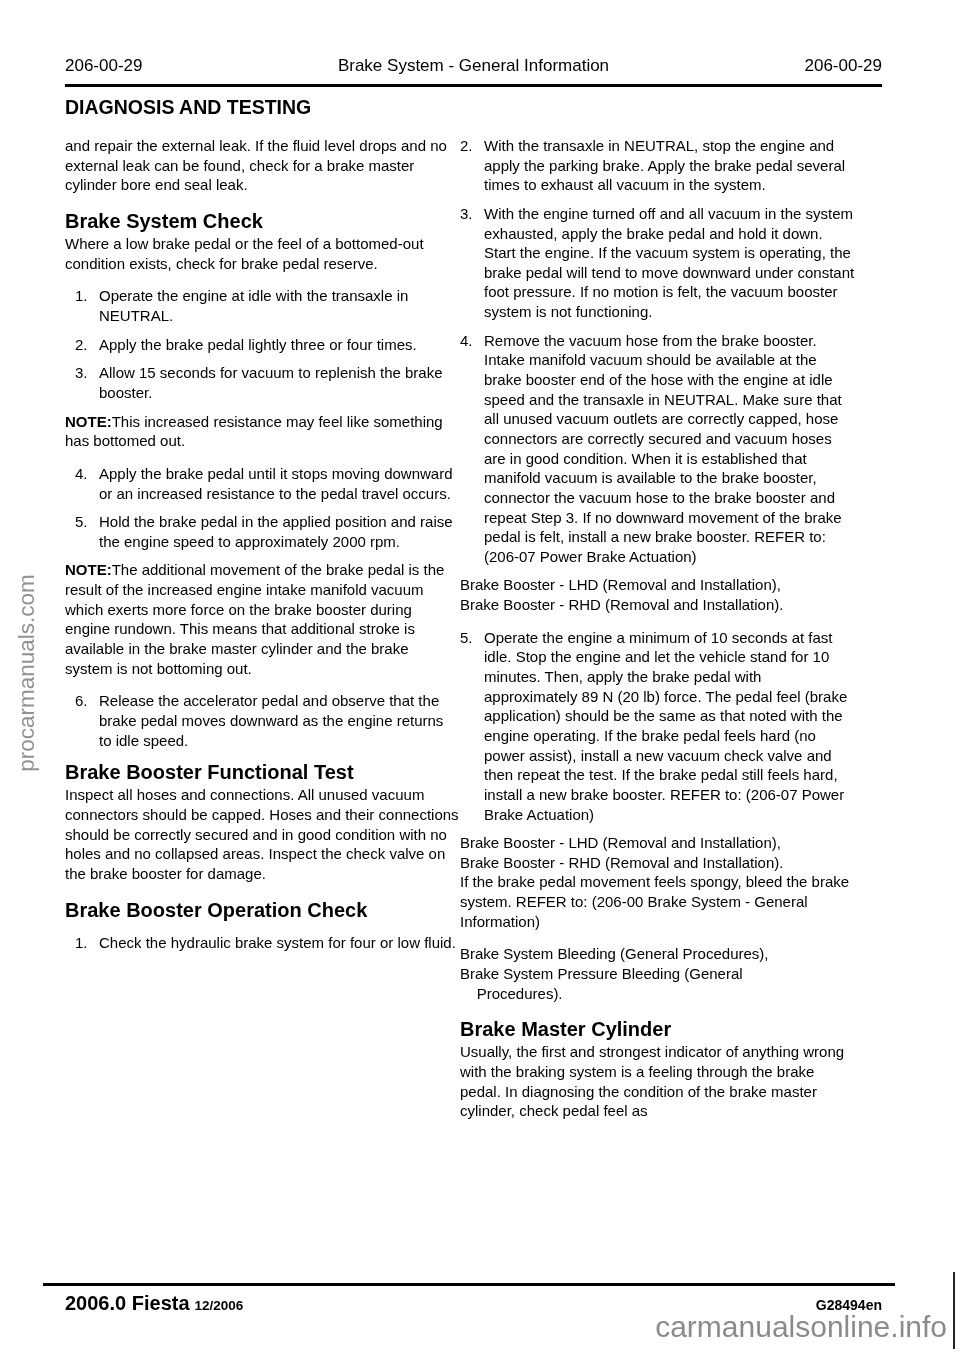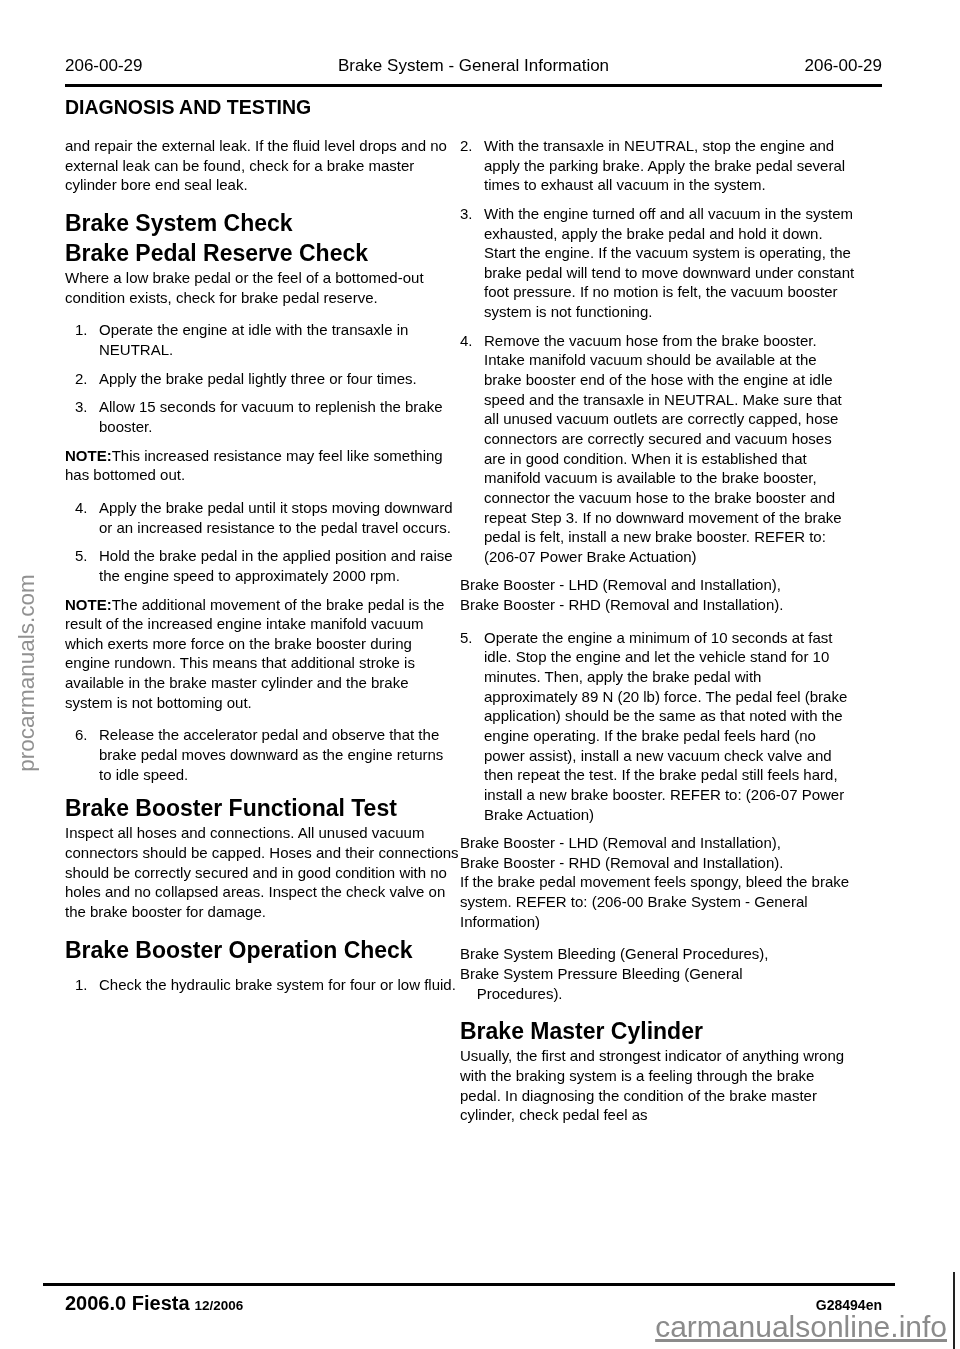--- a/index.html
+++ b/index.html
@@ -14,21 +14,21 @@
   .hdr { display: flex; justify-content: space-between; align-items: baseline;
          font-weight: normal; font-size: 17px; }
   .hdr-rule { height: 3px; background: #000; margin-top: 8px; }
   .section-title { font-size: 19.5px; font-weight: bold; margin-top: 9px; }
 
   
   .columns { display: flex; margin-top: 17px; }
   .col { width: 395px; font-size: 15px; line-height: 1.31; }
 
   .col p { margin: 0 0 13px 0; }
-  .col h2 { font-size: 23px; font-weight: bold; margin: 0; }
+  .col h2 { font-size: 20px; font-weight: bold; margin: 0; }
 
   .mt-sec { margin-top: 31px; }
   .mt-sub { margin-top: 41px; }
   .mt-par { margin-top: 10px; }
   .mt-big { margin-top: 48px; }
   .mt-mc  { margin-top: 31px; }
 
   .step { display: flex; margin-bottom: 9px; }
   .col-left .step { padding-left: 10px; }
   .step .num { flex: 0 0 24px; }
@@ -43,21 +43,21 @@
   .ftr-rule { position: absolute; left: 43px; top: 1283px; width: 852px; height: 3px; background: #000; }
   .ftr-row { position: absolute; left: 65px; top: 1292px; width: 817px;
              display: flex; justify-content: space-between; align-items: baseline; }
   .f-model { font-weight: bold; font-size: 20px; }
   .f-date  { font-weight: bold; font-size: 13.5px; margin-left: 5px; }
   .f-code  { font-weight: bold; font-size: 14px; }
 
   
   .wm-left { position: absolute; left: 27px; top: 673px; transform: translate(-50%,-50%) rotate(-90deg);
              white-space: nowrap; color: #919191; font-size: 22.5px; }
-  .wm-br { position: absolute; right: 13px; bottom: 5px; color: #8b8b8b; font-size: 30px; text-decoration: underline; }
+  .wm-br { position: absolute; right: 13px; bottom: 5px; color: #8b8b8b; font-size: 30px; }
   .edge-line { position: absolute; right: 5px; top: 1272px; width: 2px; height: 77px; background: #222; }
 </style>
 </head>
 <body>
 
 <div class="page">
 
   <div class="hdr">
     <span>206-00-29</span>
     <span>Brake System - General Information</span>
@@ -66,21 +66,20 @@
   <div class="hdr-rule"></div>
 
   <div class="section-title">DIAGNOSIS AND TESTING</div>
 
   <div class="columns">
 
     <div class="col col-left">
       <p>and repair the external leak. If the fluid level drops and no external leak can be found, check for a brake master cylinder bore end seal leak.</p>
 
       <h2 class="mt-sec">Brake System Check</h2>
-      <h2 class="mt-sub">Brake Pedal Reserve Check</h2>
 
       <p class="mt-par">Where a low brake pedal or the feel of a bottomed-out condition exists, check for brake pedal reserve.</p>
 
       <div class="step">
         <span class="num">1.</span>
         <span class="txt">Operate the engine at idle with the transaxle in NEUTRAL.</span>
       </div>
       <div class="step">
         <span class="num">2.</span>
         <span class="txt">Apply the brake pedal lightly three or four times.</span>

